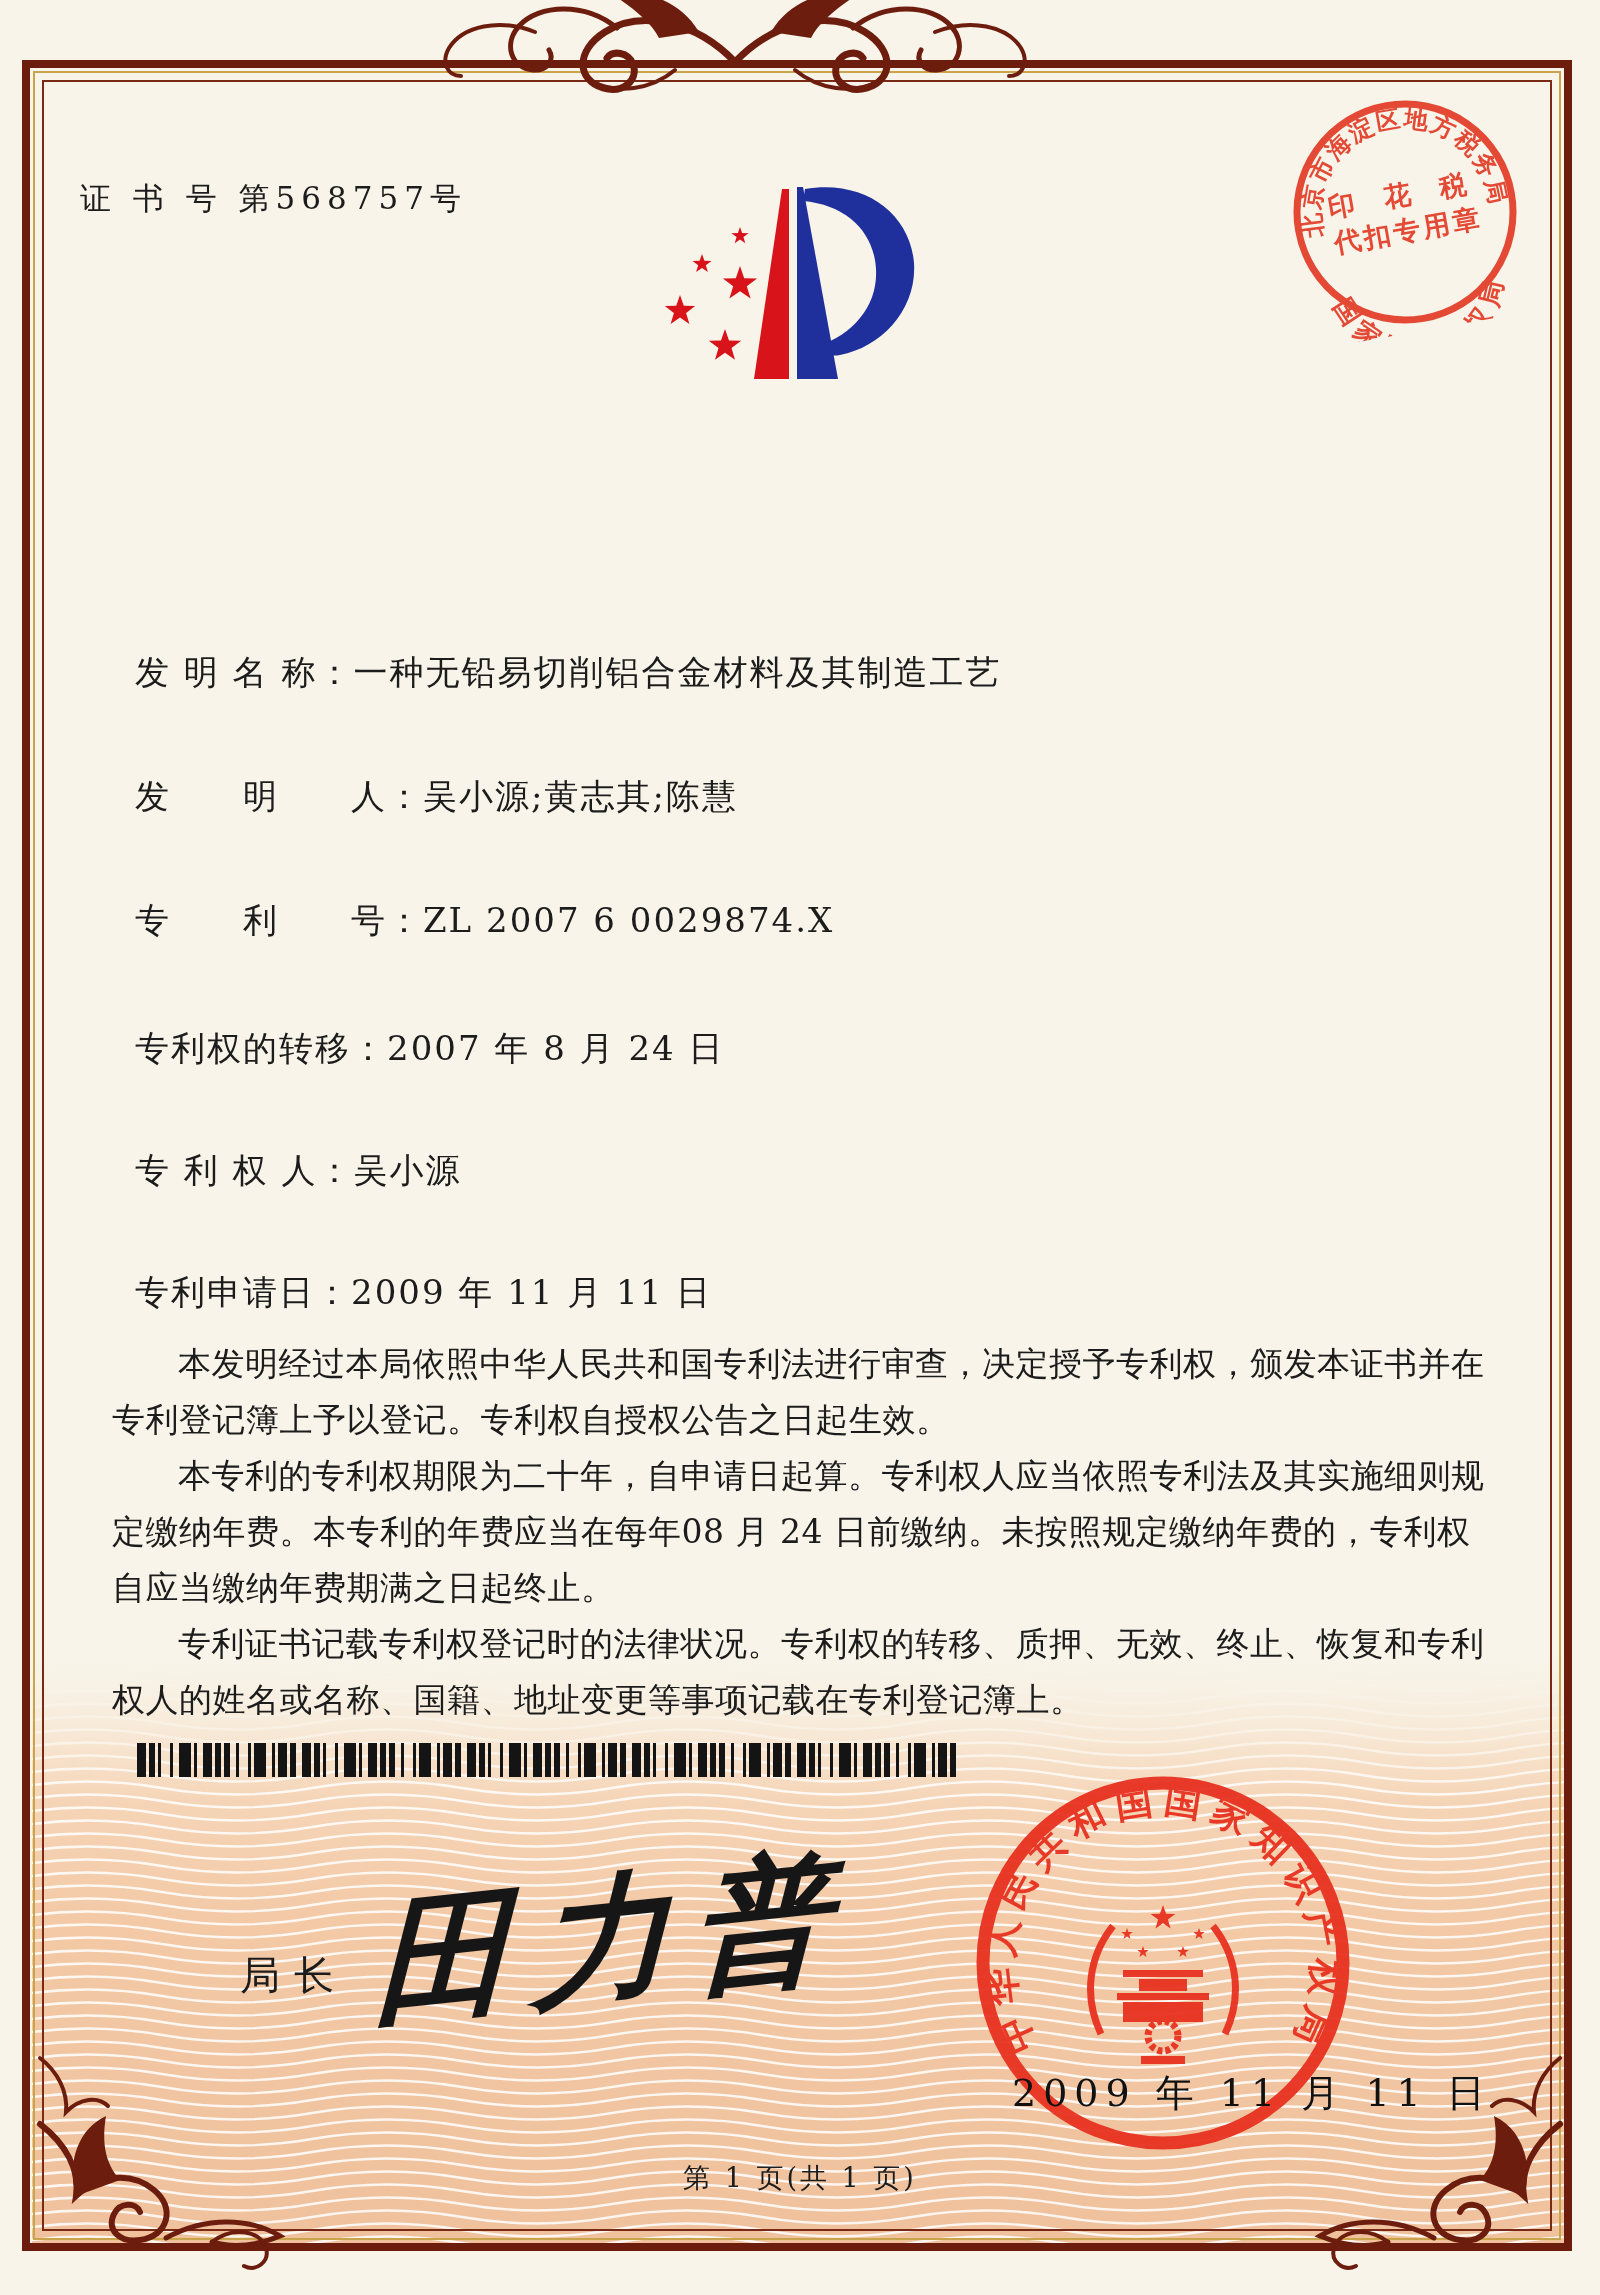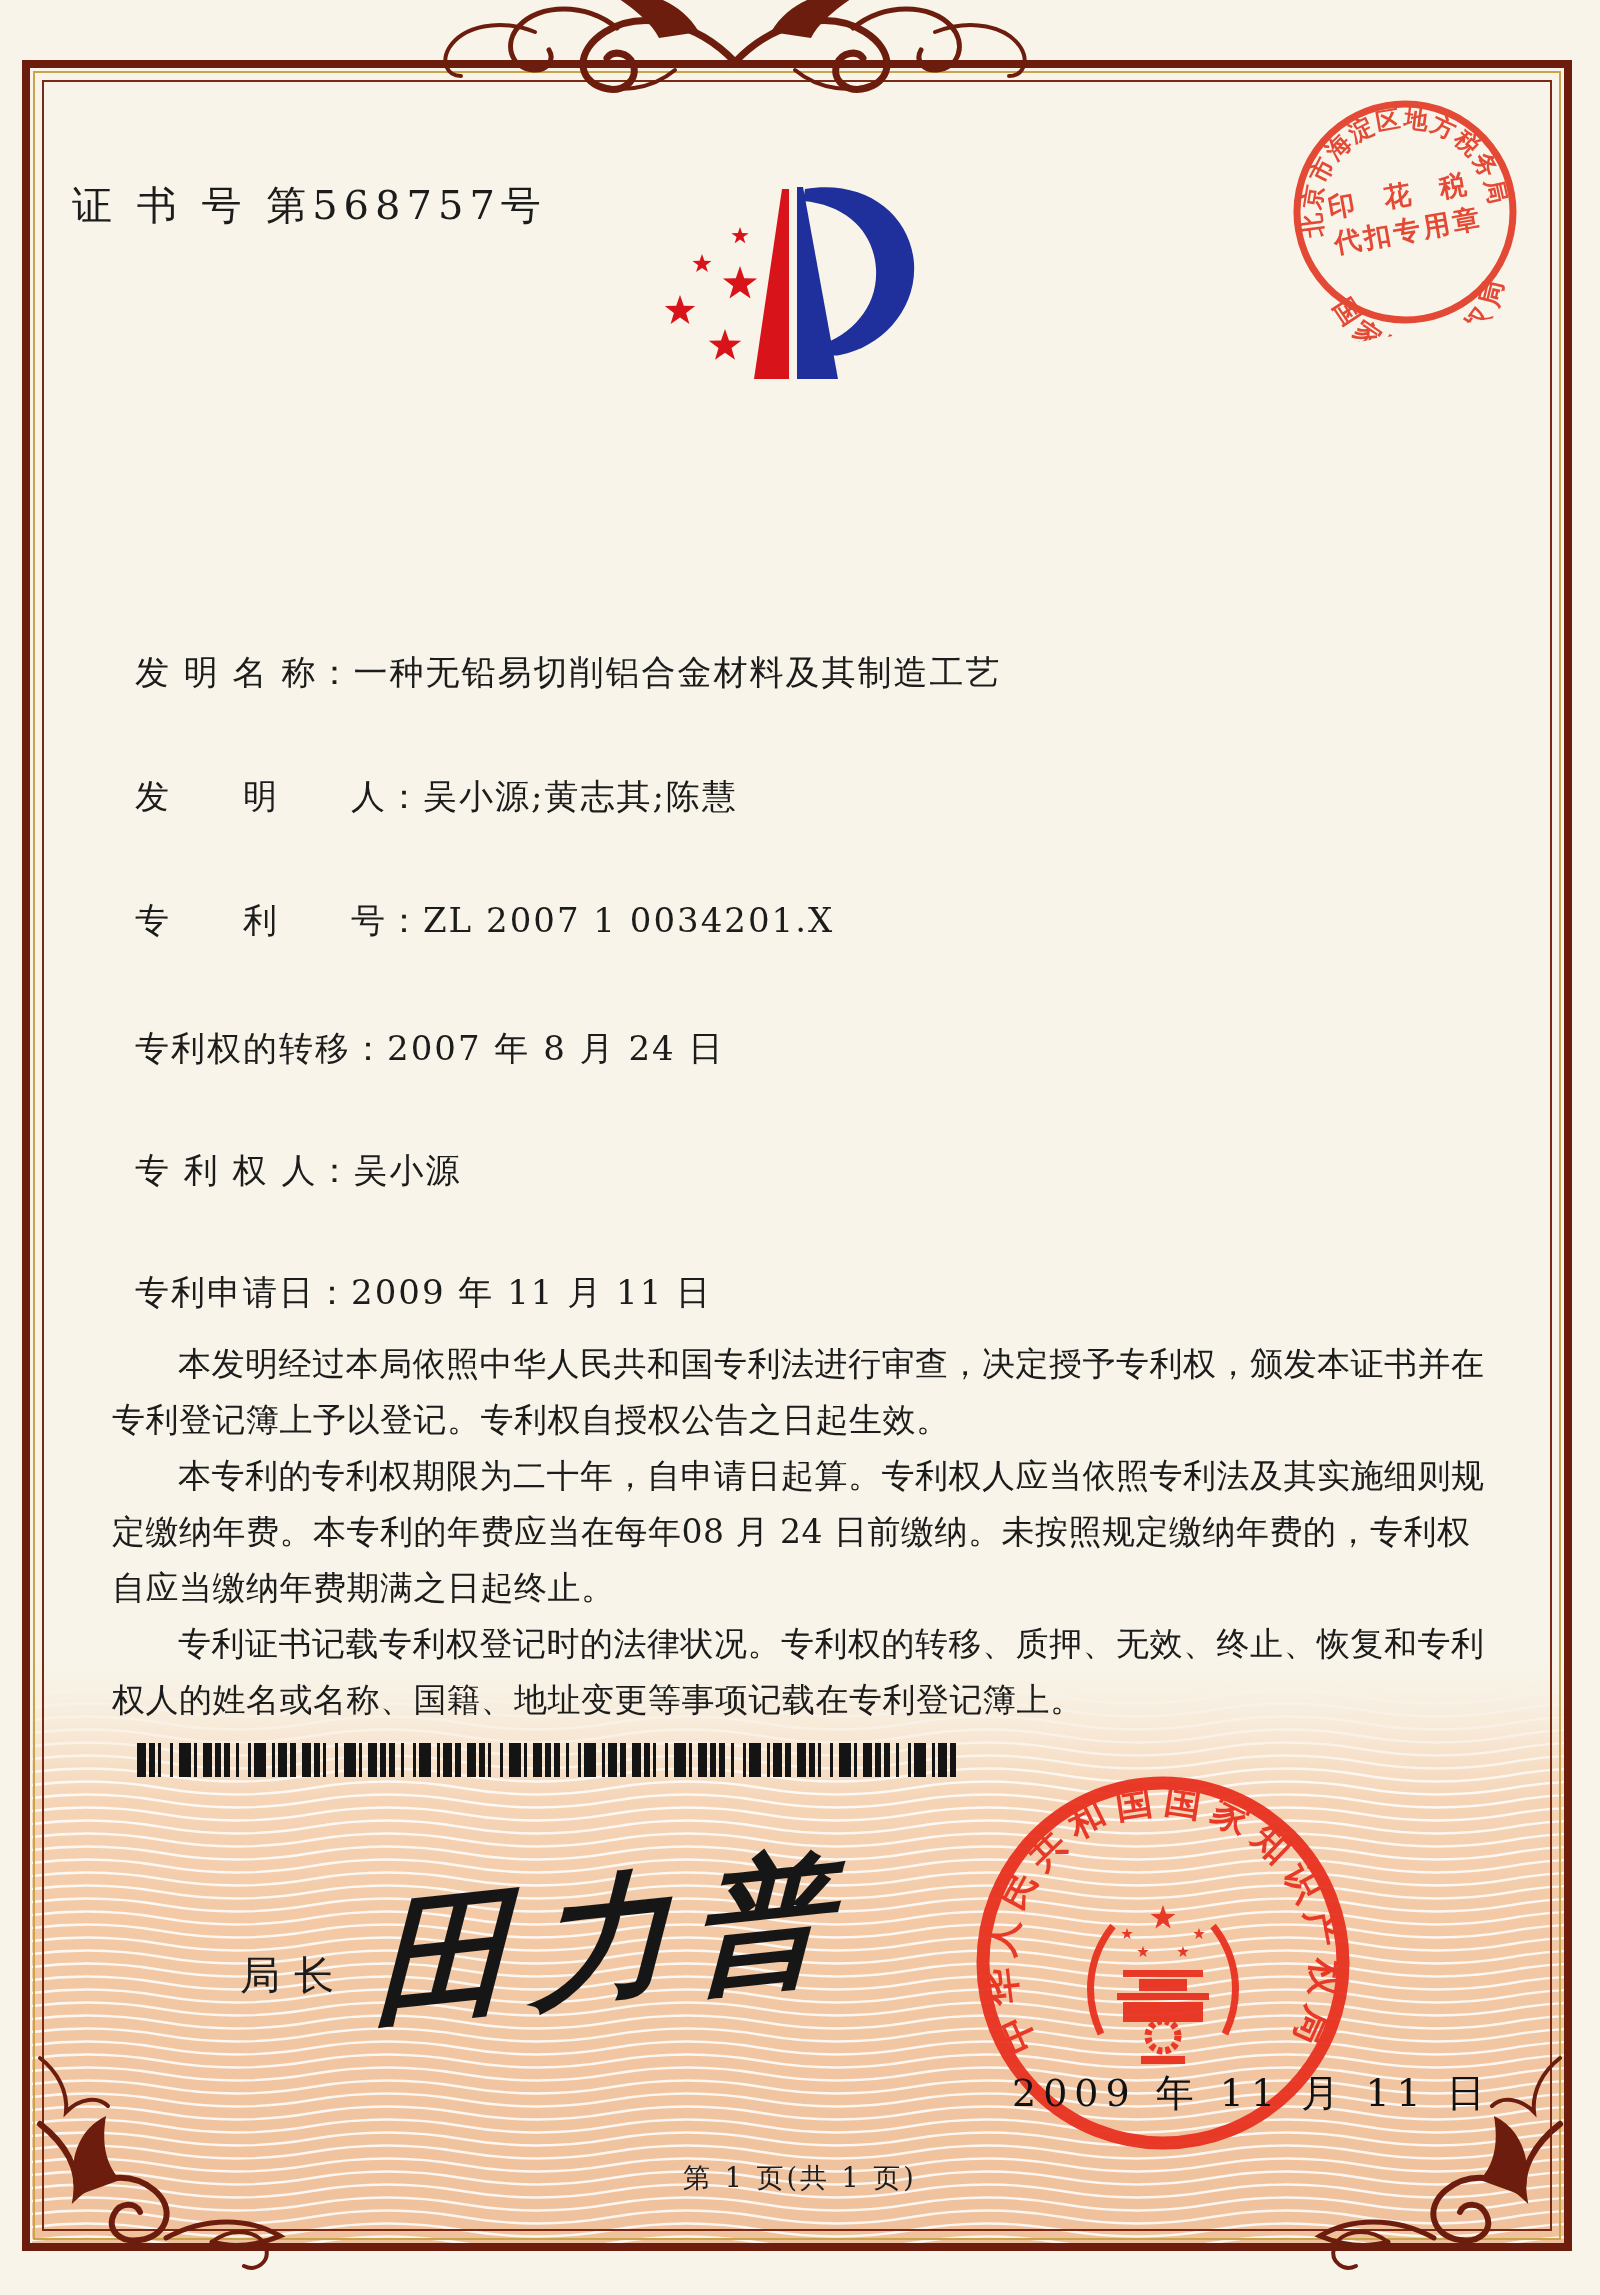--- a/index.html
+++ b/index.html
@@ -8,21 +8,21 @@
   
   .waves{position:absolute;left:32px;top:1650px;width:1536px;height:598px;z-index:1;overflow:hidden;}
   .waves-fade{position:absolute;left:32px;top:1650px;width:1536px;height:150px;z-index:1;
         background:linear-gradient(180deg,#f8f4e9 0%,rgba(248,244,233,0) 100%);}
   
   .frame-outer{position:absolute;left:22px;top:60px;right:28px;bottom:44px;border:8px solid #6d1d0d;z-index:4;pointer-events:none;}
   .frame-gold{position:absolute;left:33px;top:71px;right:39px;bottom:55px;border:2px solid #c9a44a;z-index:4;pointer-events:none;}
   .frame-inner{position:absolute;left:42px;top:80px;right:48px;bottom:64px;border:2px solid #7a2a14;z-index:4;pointer-events:none;}
   .ornaments{position:absolute;left:0;top:0;width:1600px;height:2295px;z-index:5;pointer-events:none;}
   
-  .cert-no{position:absolute;left:72px;top:178px;font-size:40px;letter-spacing:6px;z-index:2;}
+  .cert-no{position:absolute;left:80px;top:178px;font-size:31px;letter-spacing:6px;z-index:2;}
   .logo{position:absolute;left:650px;top:146px;width:280px;height:252px;z-index:2;}
   .title{position:absolute;left:50%;top:438px;transform:translateX(-50%);white-space:nowrap;
          font-size:90px;font-weight:bold;letter-spacing:46px;padding-left:46px;color:#111;z-index:2;}
   
   .field-row{position:absolute;left:135px;white-space:nowrap;font-size:34px;z-index:2;}
   .field-label{display:inline-block;min-width:212px;letter-spacing:2px;}
   .field-value{letter-spacing:2px;}
   
   .body-text{position:absolute;left:112px;top:1336px;width:1386px;z-index:2;}
   .body-text p{margin:0;text-indent:2em;font-size:33px;line-height:56px;letter-spacing:0.5px;}
@@ -146,21 +146,21 @@
   </svg>
 
 
   <div class="field-row" style="top:650px">
     <span class="field-label">发 明 名 称：</span><span class="field-value">一种无铅易切削铝合金材料及其制造工艺</span>
   </div>
   <div class="field-row" style="top:774px">
     <span class="field-label">发　　明　　人：</span><span class="field-value">吴小源;黄志其;陈慧</span>
   </div>
   <div class="field-row" style="top:898px">
-    <span class="field-label">专　　利　　号：</span><span class="field-value">ZL 2007 1 0034201.X</span>
+    <span class="field-label">专　　利　　号：</span><span class="field-value">ZL 2007 6 0029874.X</span>
   </div>
   <div class="field-row" style="top:1026px">
     <span class="field-label">专利权的转移：</span><span class="field-value">2007 年 8 月 24 日</span>
   </div>
   <div class="field-row" style="top:1148px">
     <span class="field-label">专 利 权 人：</span><span class="field-value">吴小源</span>
   </div>
   <div class="field-row" style="top:1270px">
     <span class="field-label">专利申请日：</span><span class="field-value">2009 年 11 月 11 日</span>
   </div>

